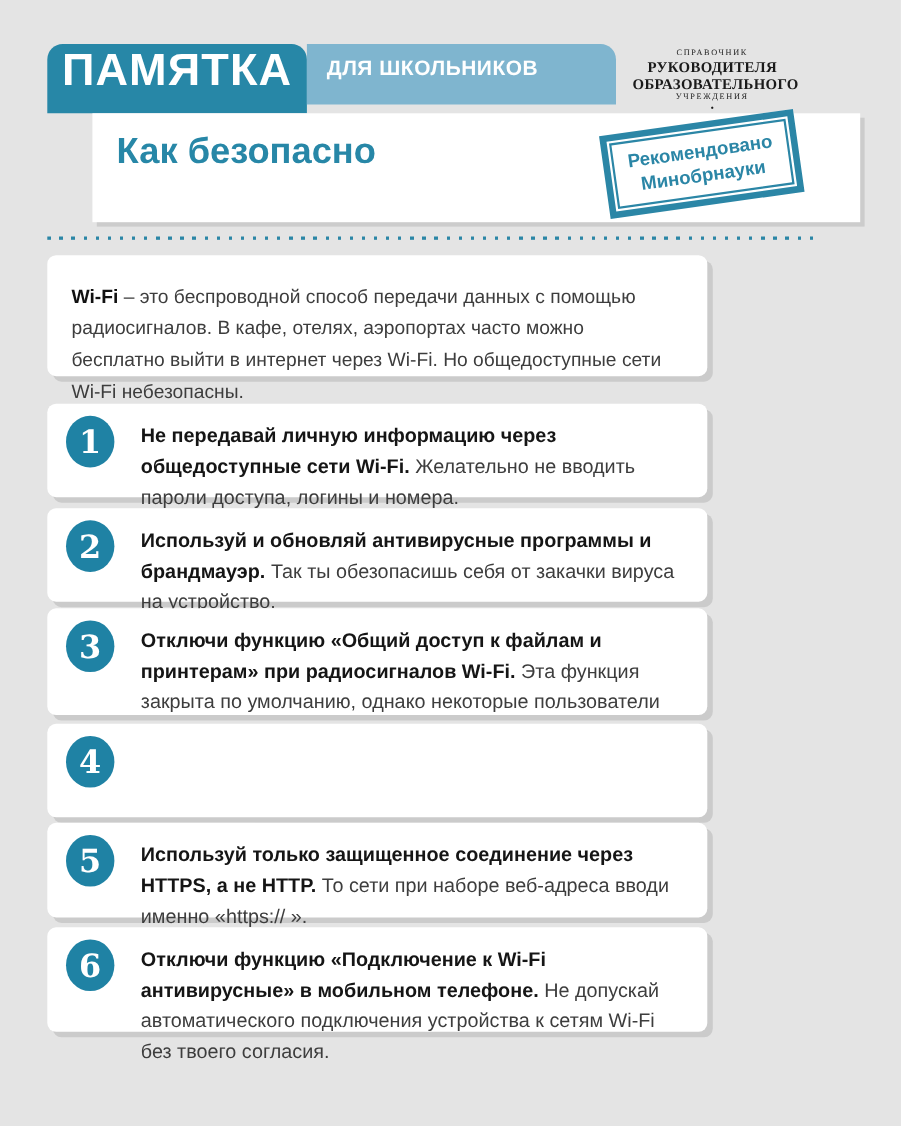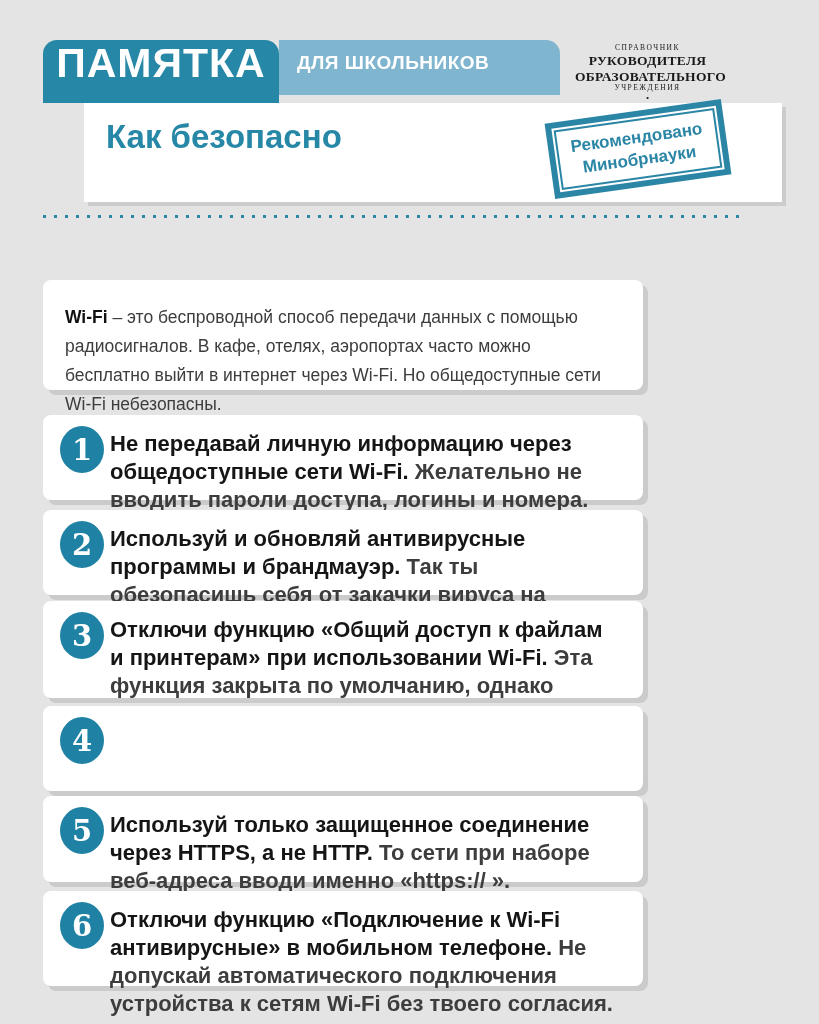--- a/index.html
+++ b/index.html
@@ -33,26 +33,26 @@
   .stamp:before{content:"";position:absolute;left:2px;top:2px;right:2px;bottom:2px;
     border:2px solid #2b86a6;}
   .stamp .s{color:#2b86a6;font-weight:bold;font-size:17px;line-height:22px;position:relative;}
 
   
   .dots{position:absolute;left:43px;top:215px;width:699px;height:3px;
     background:repeating-linear-gradient(to right,#2b86a6 0 3px,transparent 3px 11px);}
 
   
   .card{position:absolute;left:43px;width:600px;background:#fff;border-radius:8px;
-    box-shadow:5px 5px 0 #cbcbcb;box-sizing:border-box;margin-top:48px;}
+    box-shadow:5px 5px 0 #cbcbcb;box-sizing:border-box;}
   .intro-card{top:232px;height:110px;}
   .intro-card p{margin:0;padding:23px 24px 0 22px;font-size:17.5px;line-height:29px;color:#3d3d3d;}
   .intro-card b{color:#111;}
 
-  .tip p{margin:0;padding:15px 22px 0 67px;font-size:22px;line-height:28px;color:#3d3d3d;font-weight:bold;}
+  .tip p{margin:0;padding:15px 22px 0 85px;font-size:18px;line-height:28px;color:#3d3d3d;}
   .tip b{color:#151515;}
   .tip .num{position:absolute;left:17px;top:11px;width:44px;height:47px;border-radius:50%;
     background:#1f82a4;color:#fff;font-family:"DejaVu Serif",serif;font-weight:bold;font-size:29px;
     display:flex;align-items:center;justify-content:center;}
   .tip1{top:367px;height:85px;}
   .tip2{top:462px;height:85px;}
   .tip3{top:553px;height:97px;}
   .tip4{top:658px;height:85px;}
   .tip5{top:748px;height:86px;}
   .tip6{top:843px;height:95px;}
@@ -98,21 +98,21 @@
     <p><b>Не передавай личную информацию через общедоступные сети Wi-Fi.</b> <span>Желательно не вводить пароли доступа, логины и номера.</span></p>
   </div>
 
   <div class="card tip tip2">
     <div class="num">2</div>
     <p><b>Используй и обновляй антивирусные программы и брандмауэр.</b> <span>Так ты обезопасишь себя от закачки вируса на устройство.</span></p>
   </div>
 
   <div class="card tip tip3">
     <div class="num">3</div>
-    <p><b>Отключи функцию «Общий доступ к файлам и принтерам» при использовании Wi-Fi.</b> <span>Эта функция закрыта по умолчанию, однако некоторые пользователи активируют ее для удобства использования в работе или учебе.</span></p>
+    <p><b>Отключи функцию «Общий доступ к файлам и принтерам» при радиосигналов Wi-Fi.</b> <span>Эта функция закрыта по умолчанию, однако некоторые пользователи активируют ее для удобства использования в работе или учебе.</span></p>
   </div>
 
   <div class="card tip tip4">
     <div class="num">4</div>
   </div>
 
   <div class="card tip tip5">
     <div class="num">5</div>
     <p><b>Используй только защищенное соединение через HTTPS, а не HTTP.</b> <span>То сети при наборе веб-адреса вводи именно «https:// ».</span></p>
   </div>

